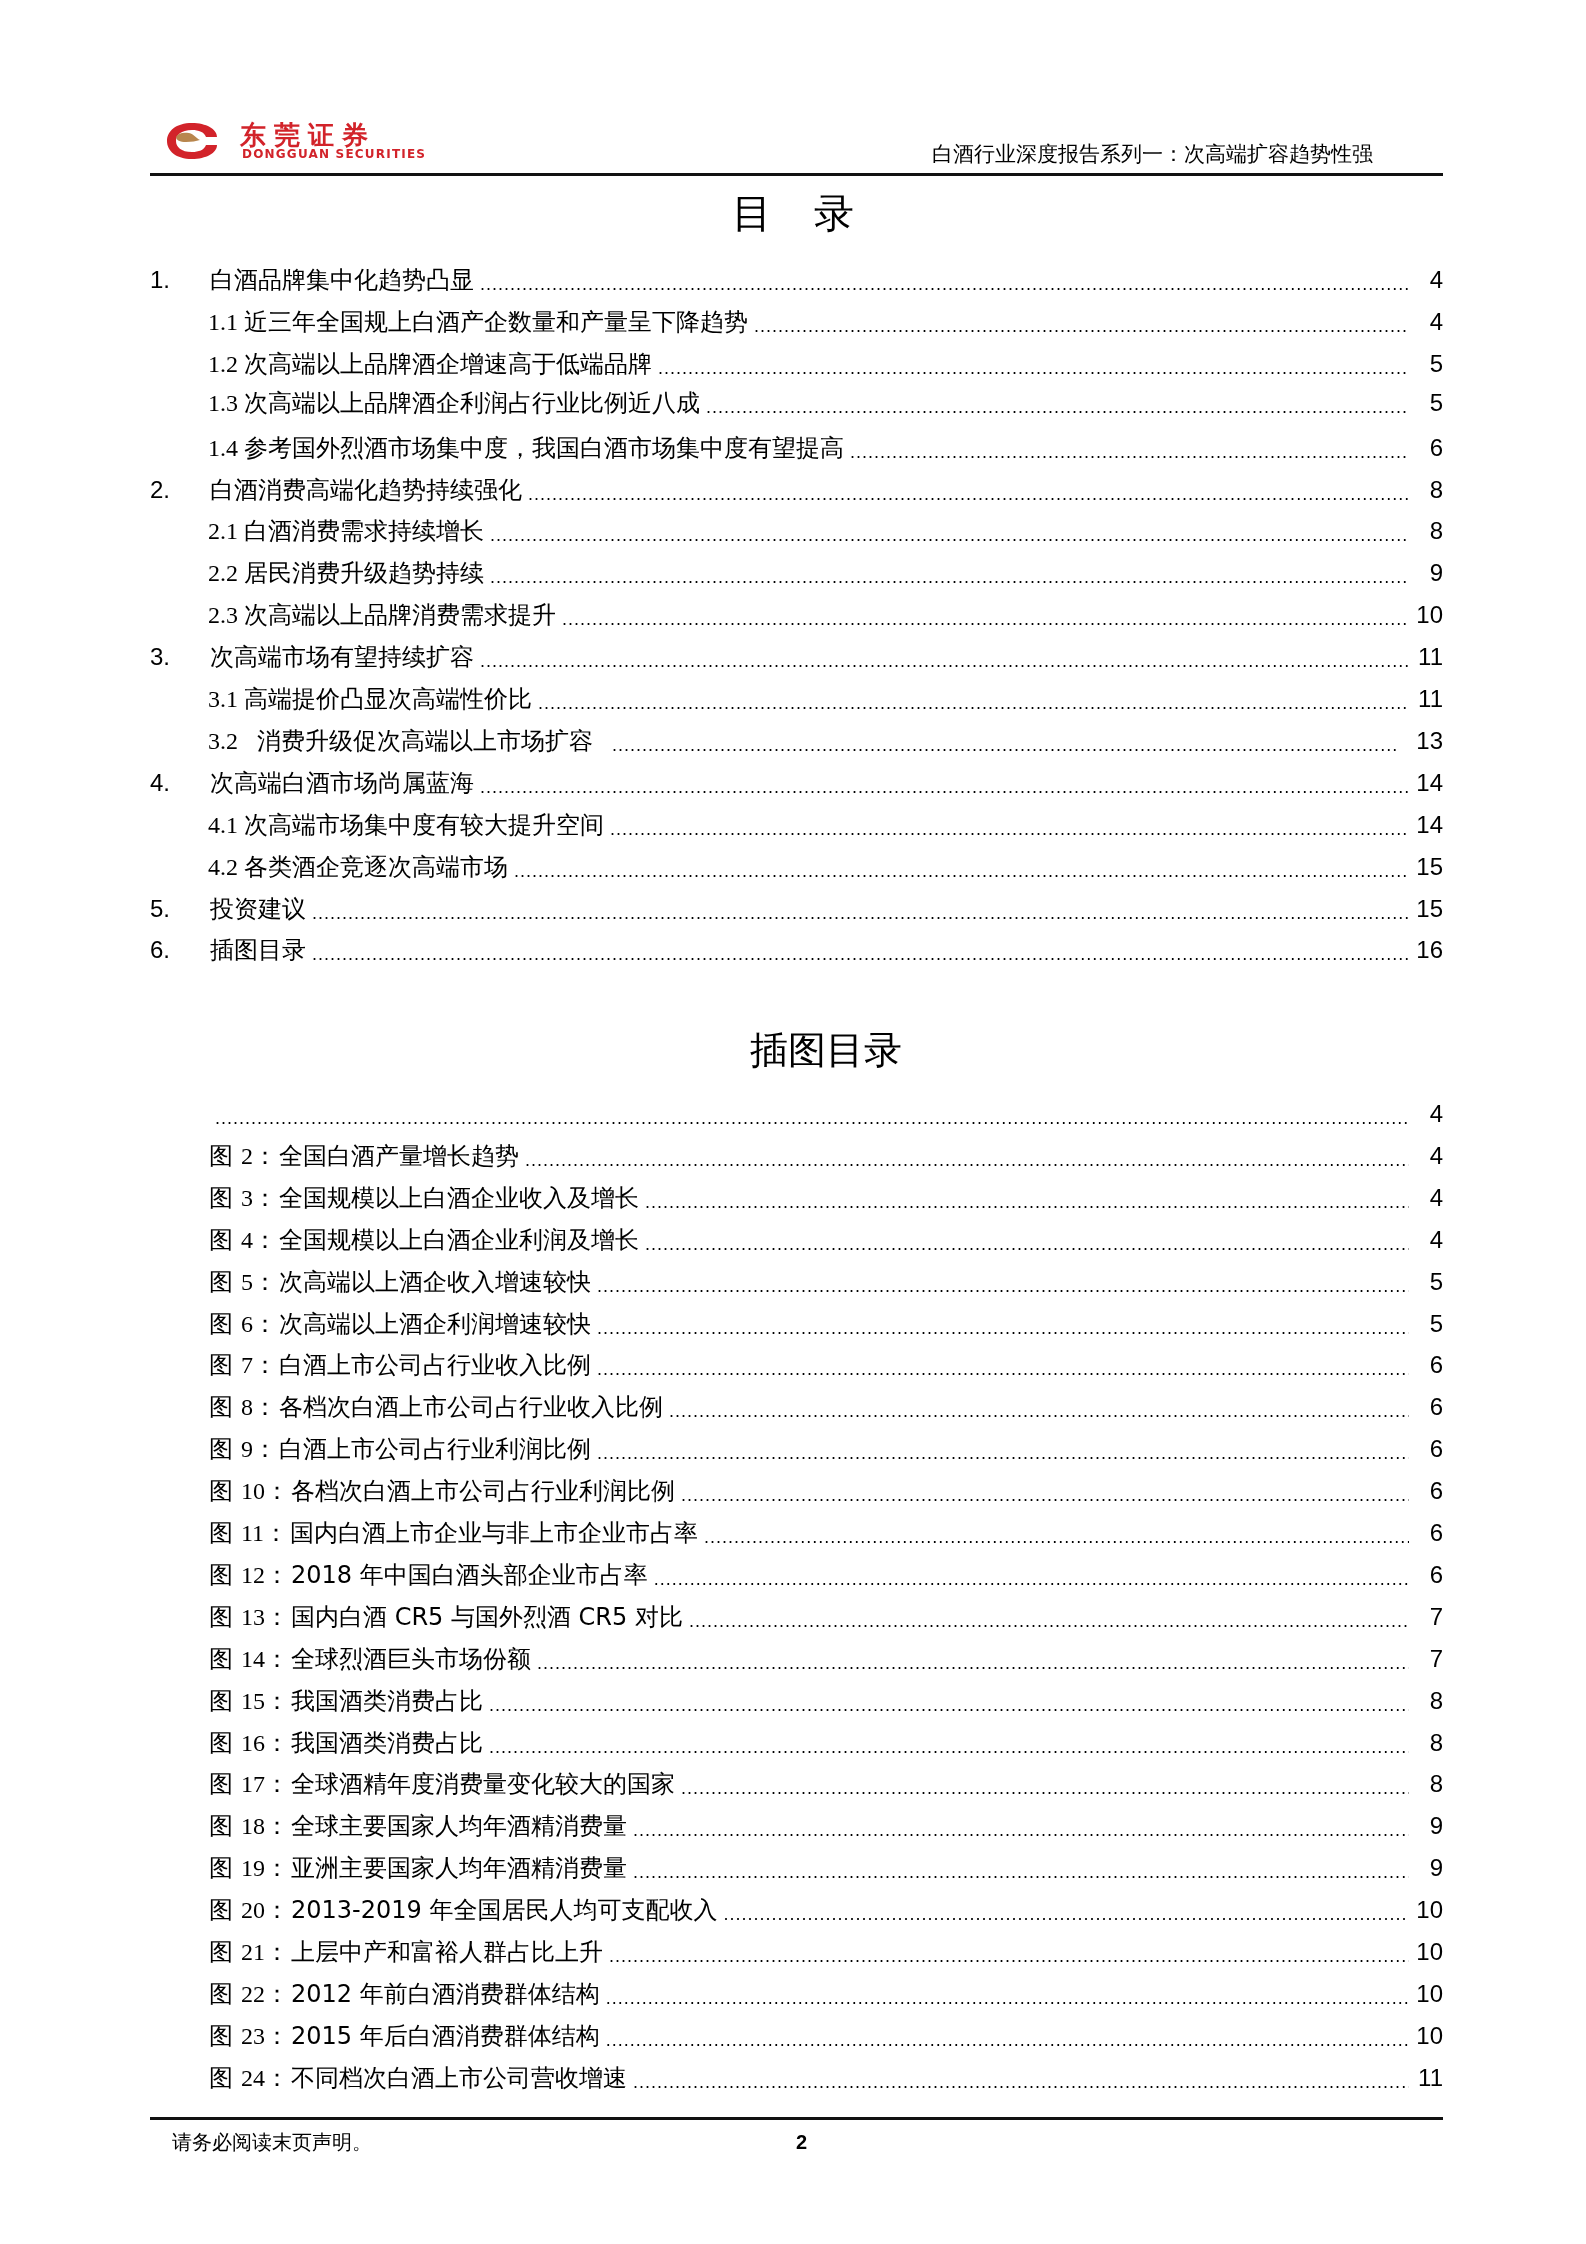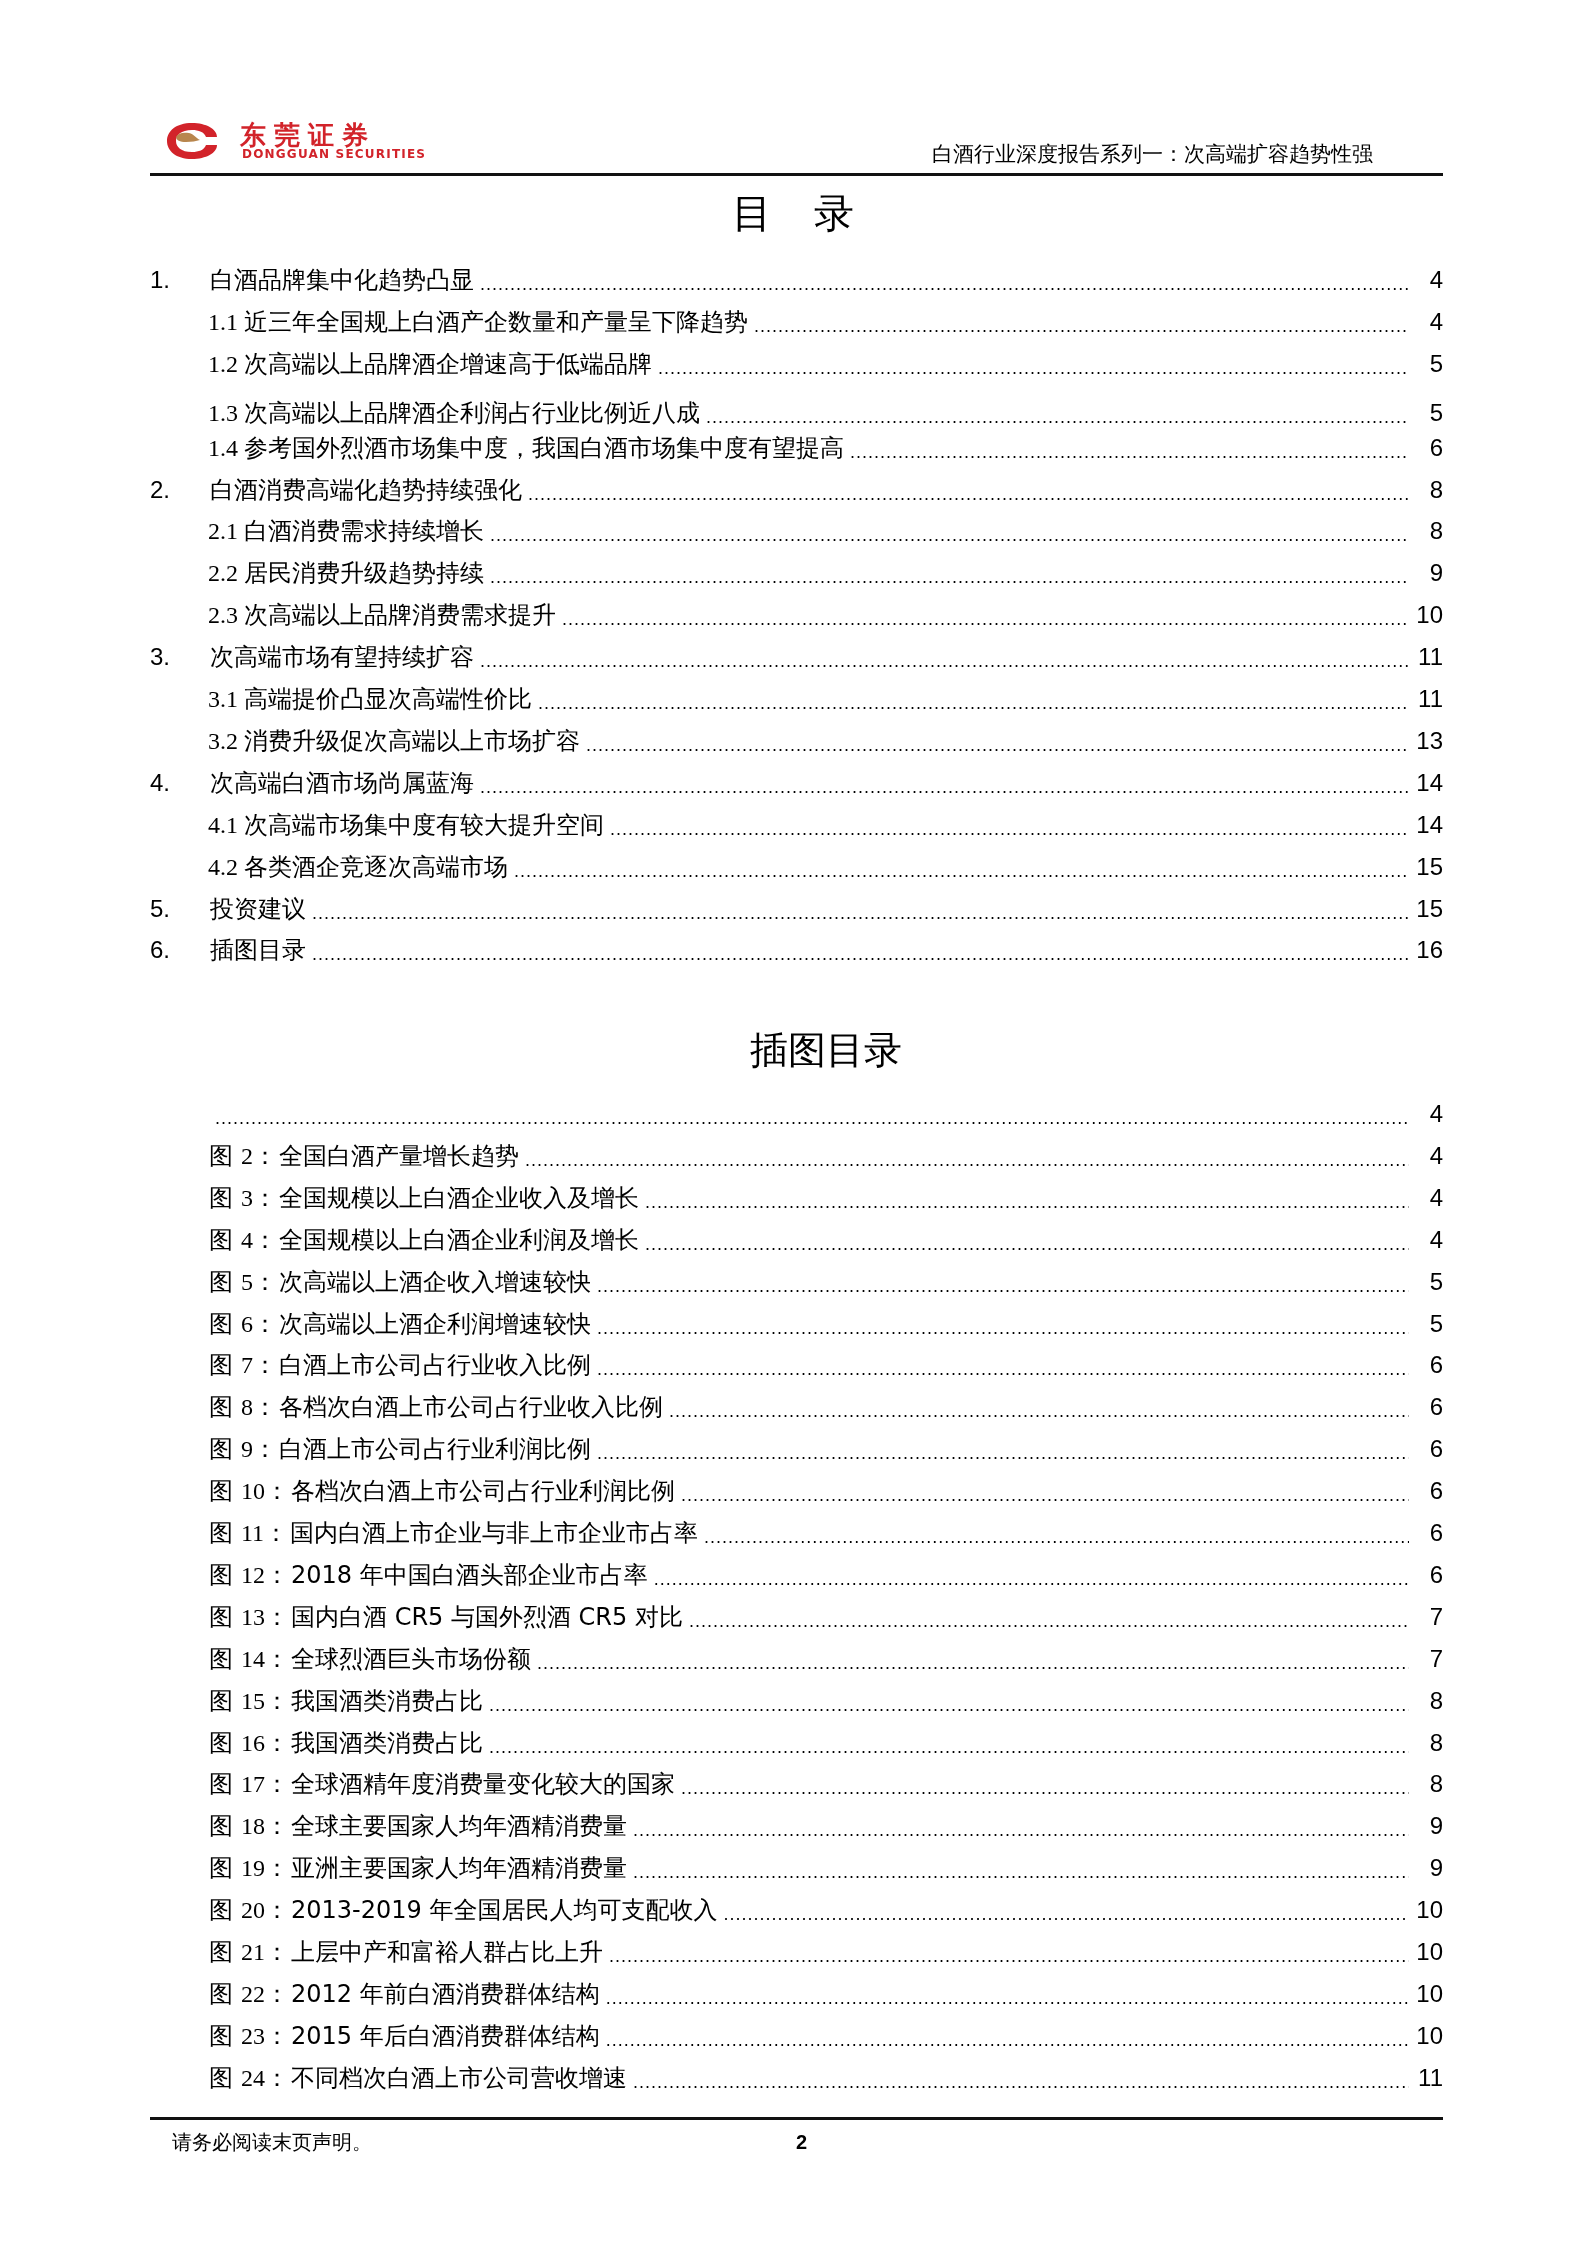--- a/index.html
+++ b/index.html
@@ -87,21 +87,21 @@
         <span class="lbl">近三年全国规上白酒产企数量和产量呈下降趋势</span>
         <span class="dots"></span>
         <span class="pg">4</span>
       </div>
       <div class="row lvl2" style="top: 342.8px;">
         <span class="secnum">1.2</span>
         <span class="lbl">次高端以上品牌酒企增速高于低端品牌</span>
         <span class="dots"></span>
         <span class="pg">5</span>
       </div>
-      <div class="row lvl2" style="top: 392px;">
+      <div class="row lvl2" style="top: 382px;">
         <span class="secnum">1.3</span>
         <span class="lbl">次高端以上品牌酒企利润占行业比例近八成</span>
         <span class="dots"></span>
         <span class="pg">5</span>
       </div>
       <div class="row lvl2" style="top: 426.6px;">
         <span class="secnum">1.4</span>
         <span class="lbl">参考国外烈酒市场集中度，我国白酒市场集中度有望提高</span>
         <span class="dots"></span>
         <span class="pg">6</span>
@@ -135,21 +135,21 @@
         <span class="lbl">次高端市场有望持续扩容</span>
         <span class="dots"></span>
         <span class="pg">11</span>
       </div>
       <div class="row lvl2" style="top: 678px;">
         <span class="secnum">3.1</span>
         <span class="lbl">高端提价凸显次高端性价比</span>
         <span class="dots"></span>
         <span class="pg">11</span>
       </div>
-      <div class="row lvl2" style="top: 719.9px;">
+      <div class="row lvl2" style="top: 719.9px; gap: 13px;">
         <span class="secnum">3.2</span>
         <span class="lbl">消费升级促次高端以上市场扩容</span>
         <span class="dots"></span>
         <span class="pg">13</span>
       </div>
       <div class="row lvl1" style="top: 761.8px;">
         <span class="num">4.</span>
         <span class="lbl">次高端白酒市场尚属蓝海</span>
         <span class="dots"></span>
         <span class="pg">14</span>

